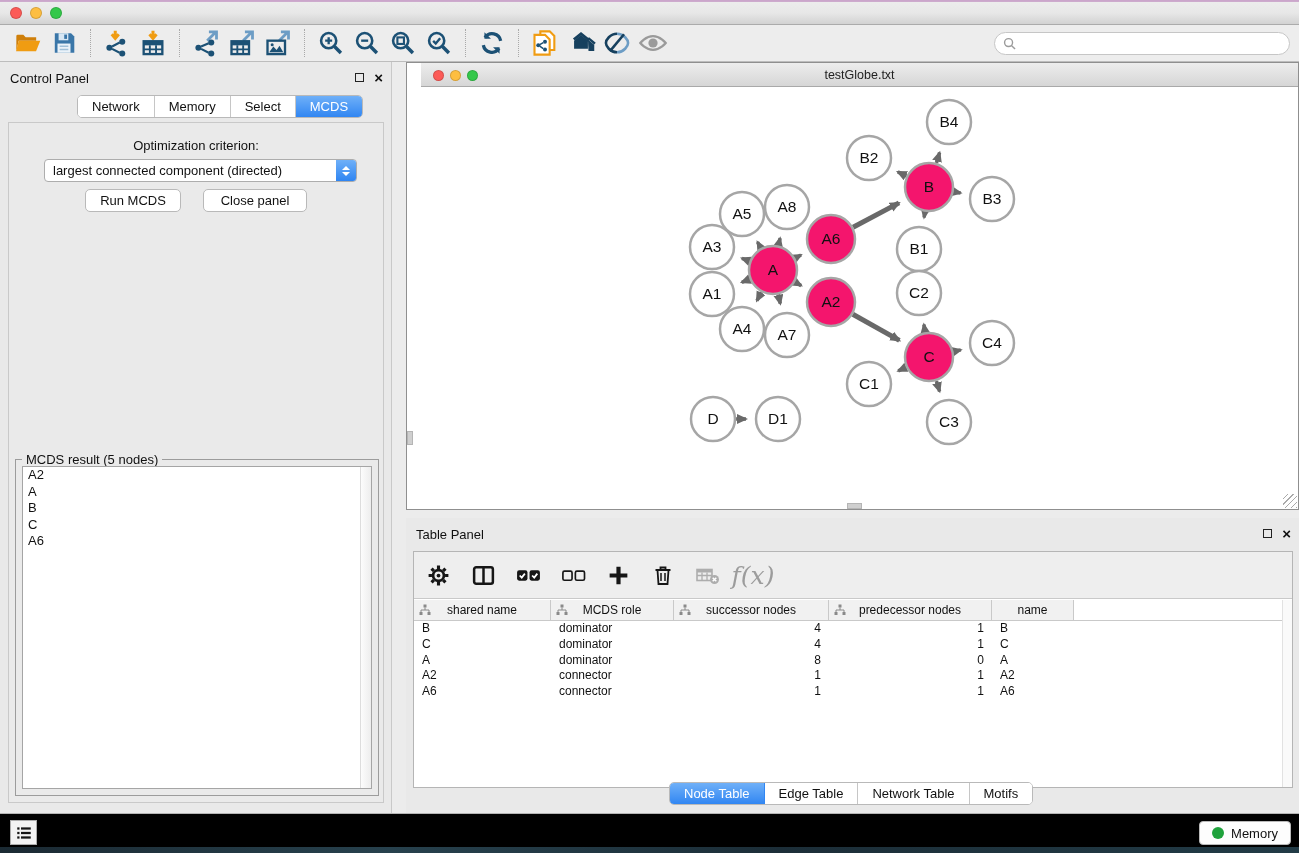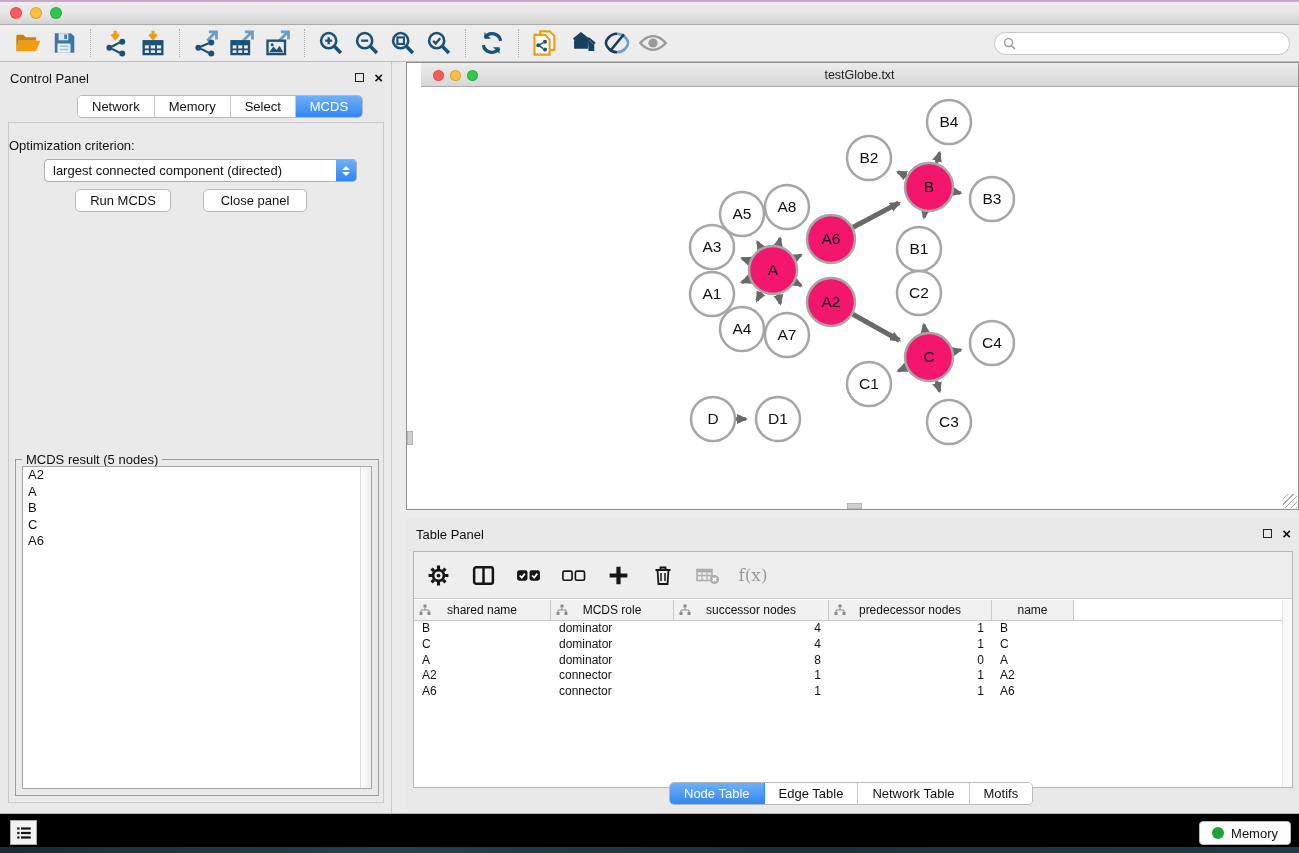--- a/index.html
+++ b/index.html
@@ -30,31 +30,31 @@
   .panel-head { position:absolute; left:10px; top:9px; font-size:13px; color:#111; }
   .panel-btns { position:absolute; right:8px; top:10px; display:flex; gap:10px; align-items:center; }
   .float-btn { width:9px; height:9px; border:1.5px solid #222; display:inline-block; }
   .close-btn { font-size:15px; font-weight:bold; color:#111; line-height:11px; }
   .tabs { position:absolute; display:flex; border:1px solid #B9B9B9; border-radius:5px; overflow:hidden; background:#FFF; height:23px; }
   .cp-tabs { left:77px; top:33px; }
   .tab { padding:3px 14px; font-size:13px; color:#111; background:#FFF; border-right:1px solid #C6C6C6; display:flex; align-items:center; }
   .tab:last-child { border-right:none; }
   .tab.active { background:linear-gradient(#6FB0F8,#3186F2); color:#FFF; border-right-color:#3186F2; }
   .cp-content { position:absolute; left:8px; top:60px; width:376px; height:681px; border:1px solid #C9C9C9; background:#EAEAEA; }
-  .opt-label { position:absolute; left:0; right:0; top:15px; text-align:left; font-size:13px; color:#111; }
+  .opt-label { position:absolute; left:0; right:0; top:15px; text-align:center; font-size:13px; color:#111; }
   .dropdown { position:absolute; left:35px; top:36px; width:313px; height:23px; background:#FFF; border:1px solid #ADADAD;
     border-radius:4px; display:flex; align-items:center; }
   .dropdown .val { flex:1; font-size:13px; color:#111; padding-left:8px; white-space:nowrap; overflow:hidden; }
   .dd-stepper { width:20px; height:21px; background:linear-gradient(#6FB0F8,#2F85F2); border-radius:0 3px 3px 0;
     display:flex; flex-direction:column; align-items:center; justify-content:center; gap:2px; }
   .dd-stepper i { width:0; height:0; border-left:4px solid transparent; border-right:4px solid transparent; }
   .dd-stepper .up { border-bottom:4px solid #FFF; } .dd-stepper .dn { border-top:4px solid #FFF; }
   .btn { position:absolute; height:23px; background:#FFF; border:1px solid #B9B9B9; border-radius:5px;
     font-size:13px; color:#111; display:flex; align-items:center; justify-content:center; }
-  .run-btn { left:66px; top:66px; width:96px; }
+  .run-btn { left:76px; top:66px; width:96px; }
   .closep-btn { left:194px; top:66px; width:104px; }
   .groupbox { position:absolute; left:6px; top:336px; width:364px; height:337px; border:1px solid #9C9C9C; }
   .groupbox legend { position:absolute; left:6px; top:-8px; background:#EAEAEA; font-size:13px; padding:0 4px; color:#111; }
   .listbox { position:absolute; inset:6px 6px 6px 6px; background:#FFF; border:1px solid #A5A5A5; overflow:hidden; }
   .listbox .scroll { position:absolute; right:0; top:0; bottom:0; width:11px; background:linear-gradient(90deg,#FCFCFC,#EDEDED); border-left:1px solid #DDD; }
   .list-row { font-size:13px; color:#111; padding:0 5px; height:16.5px; line-height:16.5px; }
 
   
   .net-window { position:absolute; left:406px; top:62px; width:893px; height:448px; background:#FFF; border:1px solid #8F8F8F; }
   .net-titlebar { position:absolute; left:14px; top:0; right:0; height:24px;
@@ -67,21 +67,21 @@
   .hthumb { position:absolute; left:440px; bottom:0px; width:15px; height:6px; background:#CFCFCF; border:1px solid #B5B5B5; }
   .grip { position:absolute; right:1px; bottom:1px; width:14px; height:14px;
     background:repeating-linear-gradient(135deg, transparent 0 3px, #AAA 3px 4px); }
 
   
   .table-panel { position:absolute; left:406px; top:518px; width:893px; height:295px; background:#E9E9E9; }
   .tp-inner { position:absolute; left:7px; top:33px; width:880px; height:237px; background:#FFF; border:1px solid #B5B5B5; }
   .tp-toolbar { position:absolute; left:0; top:0; right:0; height:47px; background:#EEEEEE; border-bottom:1px solid #C9C9C9;
     display:flex; align-items:center; padding-left:10px; gap:17px; }
   .tp-toolbar .tbtn { width:28px; height:28px; }
-  .fx { font-family:"DejaVu Serif",serif; font-size:17px; color:#9C9C9C; }
+  .fx { font-family:"DejaVu Serif",serif; font-style:italic; font-size:25px; color:#9C9C9C; }
   .grid { position:absolute; left:0; top:48px; right:0; bottom:0; background:#FFF; font-size:12px; }
   .thead { display:flex; height:21px; border-bottom:1px solid #C9C9C9; }
   .th { background:#F1F1F1; border-right:1px solid #C9C9C9; position:relative; display:flex; align-items:center; justify-content:center; color:#111; }
   .th .colicon { position:absolute; left:5px; top:4px; }
   .tr { display:flex; height:15.8px; }
   .td { padding:0 8px; line-height:15.8px; color:#111; white-space:nowrap; overflow:hidden; }
   .grid-scroll { position:absolute; right:0; top:0; bottom:0; width:10px; background:#FAFAFA; border-left:1px solid #E2E2E2; }
   .tp-tabs { left:263px; top:264px; position:absolute; }
 
   

